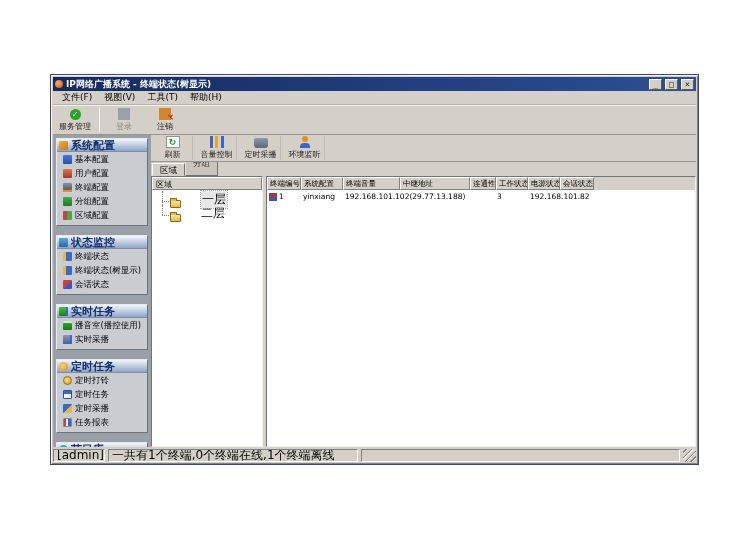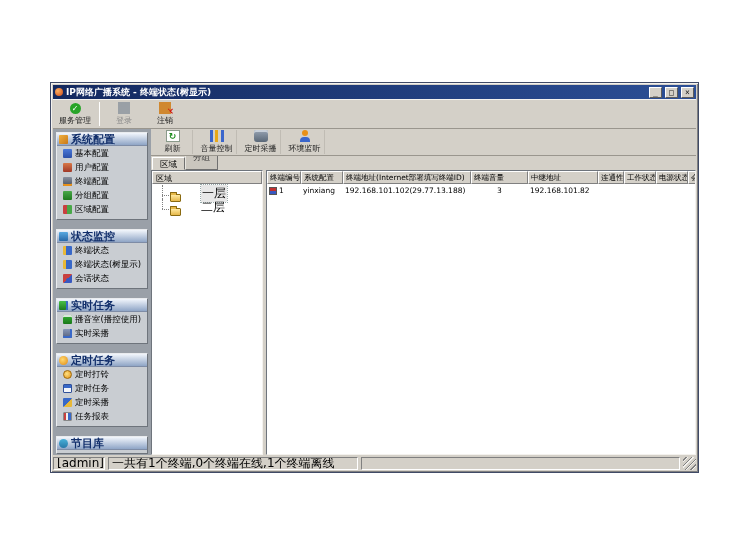--- a/index.html
+++ b/index.html
@@ -1,18 +1,18 @@
 <!DOCTYPE html>
 <html><head>
 <meta charset="utf-8">
 <style>
   * { margin:0; padding:0; box-sizing:border-box; }
   html,body { width:750px; height:550px; background:#ffffff; overflow:hidden;
     font-family:"DejaVu Sans","Liberation Sans",sans-serif; }
-  .window { position:absolute; left:50px; top:82px; width:649px; height:391px;
+  .window { position:absolute; left:50px; top:74px; width:649px; height:391px;
     background:#d4d0c8; border:1px solid #404a66;
     box-shadow: inset 1px 1px 0 #f4f2ee, inset -1px -1px 0 #808080; padding:2px;
     display:flex; flex-direction:column; }
   
   .titlebar { height:14px; background:linear-gradient(90deg,#14295f,#2c4f96);
     display:flex; align-items:center; padding:0 2px; gap:3px; flex:0 0 auto; }
   .title-icon { width:8px; height:8px; border-radius:50%;
     background:radial-gradient(circle at 35% 35%, #ffb060, #c84818); flex:0 0 auto; }
   .title-text { color:#fff; font-size:9px; font-weight:bold; flex:1 1 auto;
     white-space:nowrap; overflow:hidden; }
@@ -142,20 +142,26 @@
 <div class="window">
 
   <div class="titlebar">
     <span class="title-icon"></span>
     <span class="title-text">IP网络广播系统  -  终端状态(树显示)</span>
     <span class="win-btn">_</span>
     <span class="win-btn">□</span>
     <span class="win-btn">×</span>
   </div>
 
+  <div class="menubar">
+    <span class="menu-item">文件(F)</span>
+    <span class="menu-item">视图(V)</span>
+    <span class="menu-item">工具(T)</span>
+    <span class="menu-item">帮助(H)</span>
+  </div>
 
   <div class="toolbar">
     <div class="tb-btn">
       <span class="ico-check">✓</span>
       <span>服务管理</span>
     </div>
     <div class="tb-sep"></div>
     <div class="tb-btn disabled">
       <span class="person gray"></span>
       <span>登录</span>
@@ -306,21 +312,20 @@
                 <span class="t">二层</span>
               </div>
             </div>
           </div>
         </div>
 
         <div class="table-panel">
           <div class="thead">
             <span class="th c0">终端编号</span>
             <span class="th c1">系统配置</span>
-            <span class="th c2">终端地址(Internet部署填写终端ID)</span>
             <span class="th c3">终端音量</span>
             <span class="th c4">中继地址</span>
             <span class="th c5">连通性</span>
             <span class="th c6">工作状态</span>
             <span class="th c7">电源状态</span>
             <span class="th c8">会话状态</span>
 
           </div>
           <div class="trow">
             <span class="td c0">

